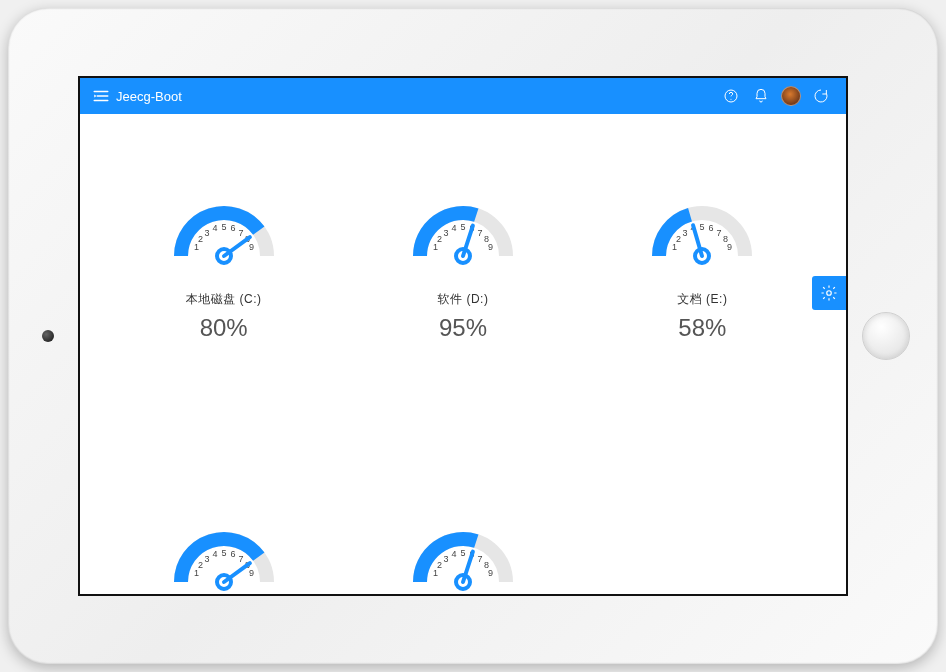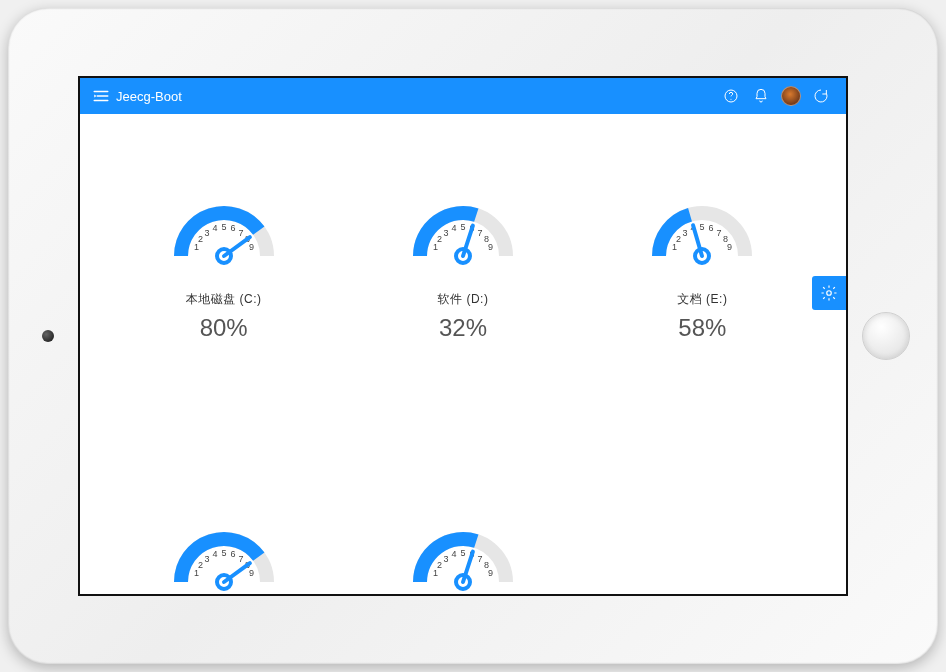--- a/index.html
+++ b/index.html
@@ -235,21 +235,21 @@
                     <text x="78.96149283687348" y="45.419361027440544">6</text>
                     <text x="87.04577231648172" y="49.538507163126525">7</text>
                     <text x="93.46149283687348" y="55.95422768351828">8</text>
                     <text x="97.58063897255946" y="64.03850716312652">9</text>
                   </g>
     <circle cx="70" cy="70" r="7" fill="#fff" stroke="#1890ff" stroke-width="4"></circle>
     <line x1="70" y1="70" x2="79.88854381999832" y2="39.56619147855508" stroke="#1890ff" stroke-width="4" stroke-linecap="round"></line>
   </svg>
     </div>
     <div class="gauge-label">软件 (D:)</div>
-    <div class="gauge-value">32%</div>
+    <div class="gauge-value">95%</div>
             </div>
             <div class="gauge-cell">
     <div class="gauge-wrap">
 
   <svg width="140" height="80" viewBox="0 0 140 80">
     <path d="M 27 70 A 43 43 0 0 1 113 70" stroke="#e6e6e6" stroke-width="14" fill="none" stroke-linecap="butt"></path>
     <path d="M 27 70 A 43 43 0 0 1 58.003382440313146 28.707371515891445" stroke="#1890ff" stroke-width="14" fill="none" stroke-linecap="butt"></path>
     <g class="dial-numbers">
                     <text x="42.419361027440544" y="64.03850716312652">1</text>
                     <text x="46.538507163126525" y="55.954227683518276">2</text>

